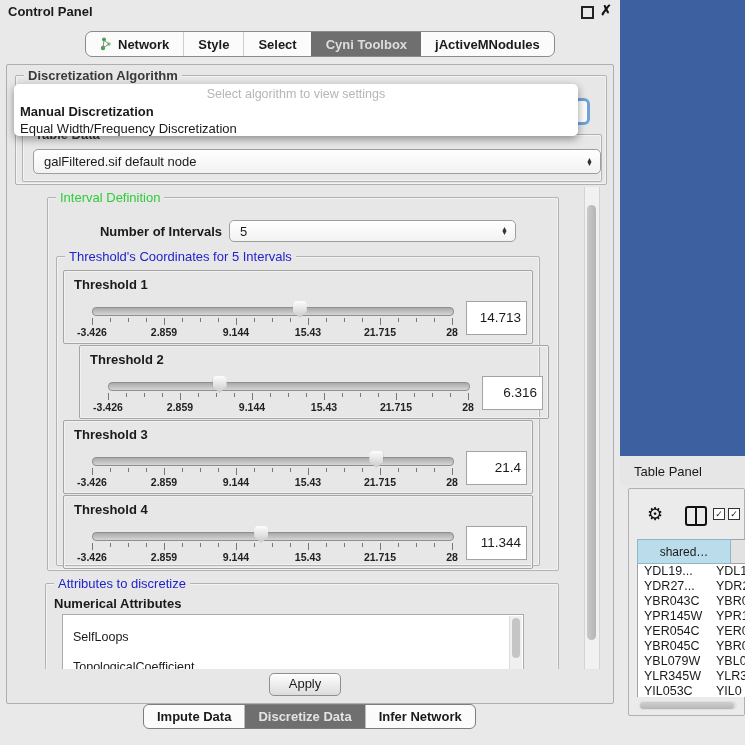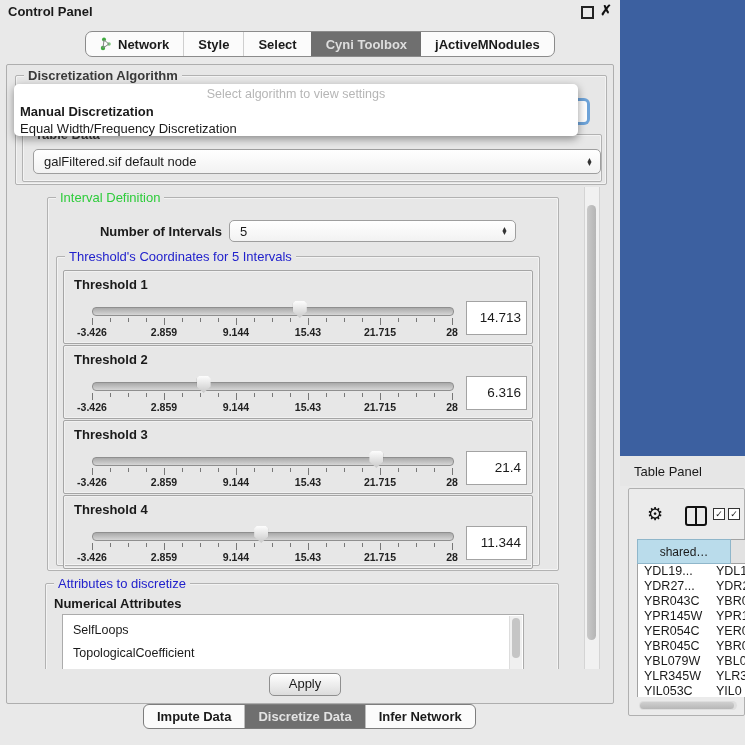--- a/index.html
+++ b/index.html
@@ -67,21 +67,21 @@
   .tick{position:absolute;top:0;width:1px;background:#777;}
   .thr-labels{position:absolute;left:28px;top:55px;width:360px;height:12px;}
   .tlabel{position:absolute;transform:translateX(-50%);font-size:10.5px;font-weight:bold;color:#222;white-space:nowrap;}
   .thr-value{position:absolute;left:402px;top:30px;width:54px;height:32px;background:#fff;
              border:1px solid #a3a3a3;font-size:13.5px;line-height:32px;text-align:right;padding-right:5px;}
 
   #attr-group{left:30px;top:396px;width:512px;height:120px;}
   #attr-subtitle{position:absolute;left:8px;top:12px;font-size:13px;font-weight:bold;}
   #attr-list{position:absolute;left:16px;top:30px;width:460px;height:80px;background:#fff;
              border:1px solid #ababab;overflow:hidden;}
-  .attr-item{font-size:12.5px;padding:8px 0 1px 10px;white-space:nowrap;}
+  .attr-item{font-size:12.5px;padding:15px 0 1px 10px;white-space:nowrap;}
   #attr-scrollbar{position:absolute;right:1px;top:1px;width:12px;height:78px;background:#f0f0f0;border-left:1px solid #ddd;}
   #attr-thumb{position:absolute;left:2px;top:2px;width:8px;height:40px;background:#c5c5c5;border-radius:4px;}
 
   #apply-btn{left:262px;top:608px;width:70px;height:21px;background:linear-gradient(#ffffff,#dcdcdc);
              border:1px solid #8f8f8f;border-radius:5px;font-size:13px;text-align:center;line-height:20px;}
 
   #bottom-tabs{left:143px;top:704px;height:23px;display:flex;background:#fbfbfb;
                border:1px solid #7d7d7d;border-radius:6px;overflow:hidden;}
   .btab{display:flex;align-items:center;padding:0 13px;font-size:13px;font-weight:bold;}
   .btab + .btab{border-left:1px solid #bdbdbd;}
@@ -217,21 +217,21 @@
                 <div class="thr-labels">
                   <span class="tlabel" style="left: 0%;">-3.426</span>
                   <span class="tlabel" style="left: 20%;">2.859</span>
                   <span class="tlabel" style="left: 40%;">9.144</span>
                   <span class="tlabel" style="left: 60%;">15.43</span>
                   <span class="tlabel" style="left: 80%;">21.715</span>
                   <span class="tlabel" style="left: 100%;">28</span>
                 </div>
                 <div class="thr-value">14.713</div>
               </div>
-              <div class="thr-box" style="top: 88px;">
+              <div class="thr-box" style="top: 88px; margin-left: 16px;">
                 <div class="thr-title">Threshold 2</div>
                 <div class="thr-track"></div>
                 <div class="thr-handle" style="left: 132.599px;"></div>
                 <div class="thr-ticks">
                   <div class="tick" style="left: 0%; height: 7px;"></div>
                   <div class="tick" style="left: 5%; height: 4px;"></div>
                   <div class="tick" style="left: 10%; height: 4px;"></div>
                   <div class="tick" style="left: 15%; height: 4px;"></div>
                   <div class="tick" style="left: 20%; height: 7px;"></div>
                   <div class="tick" style="left: 25%; height: 4px;"></div>

